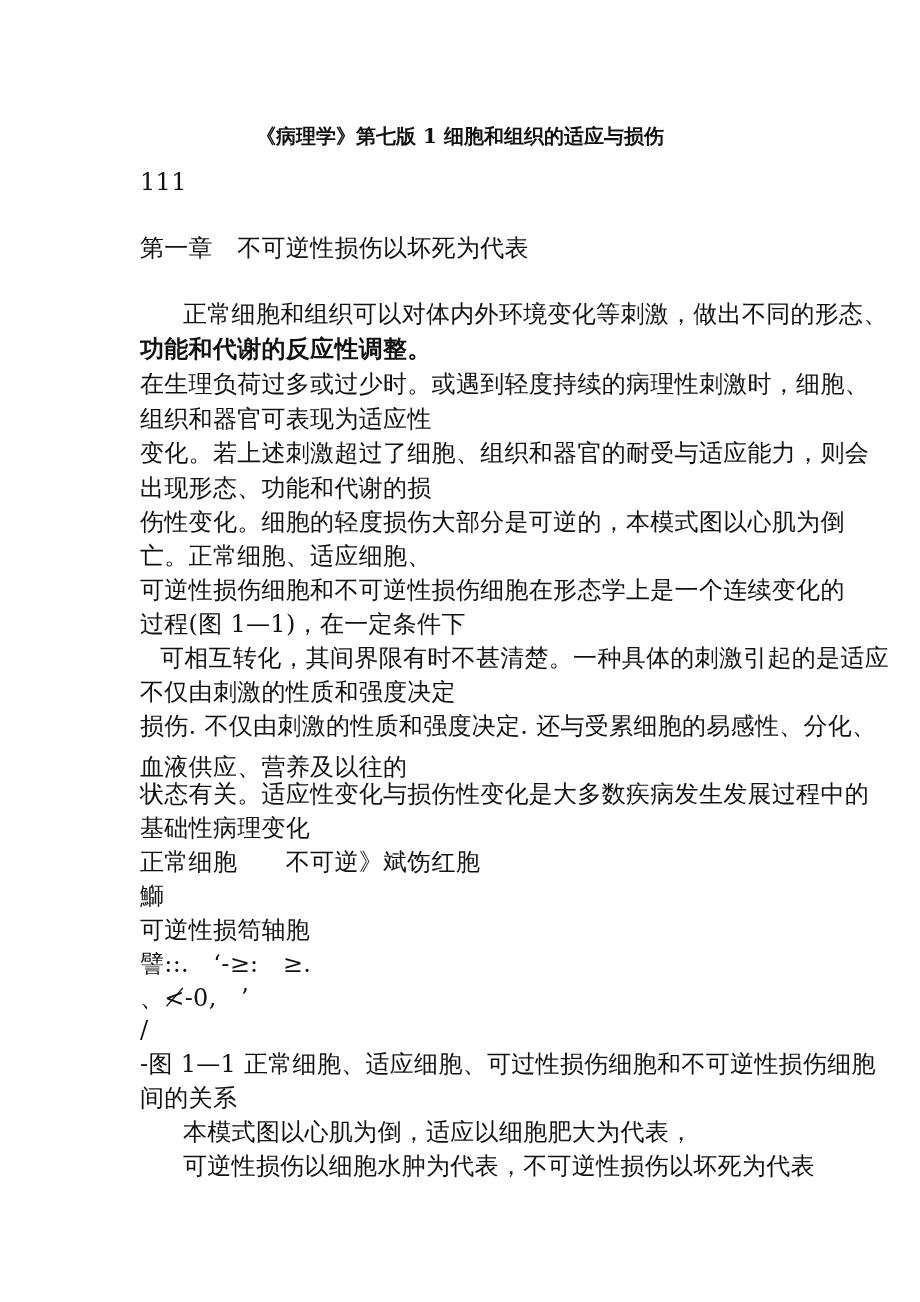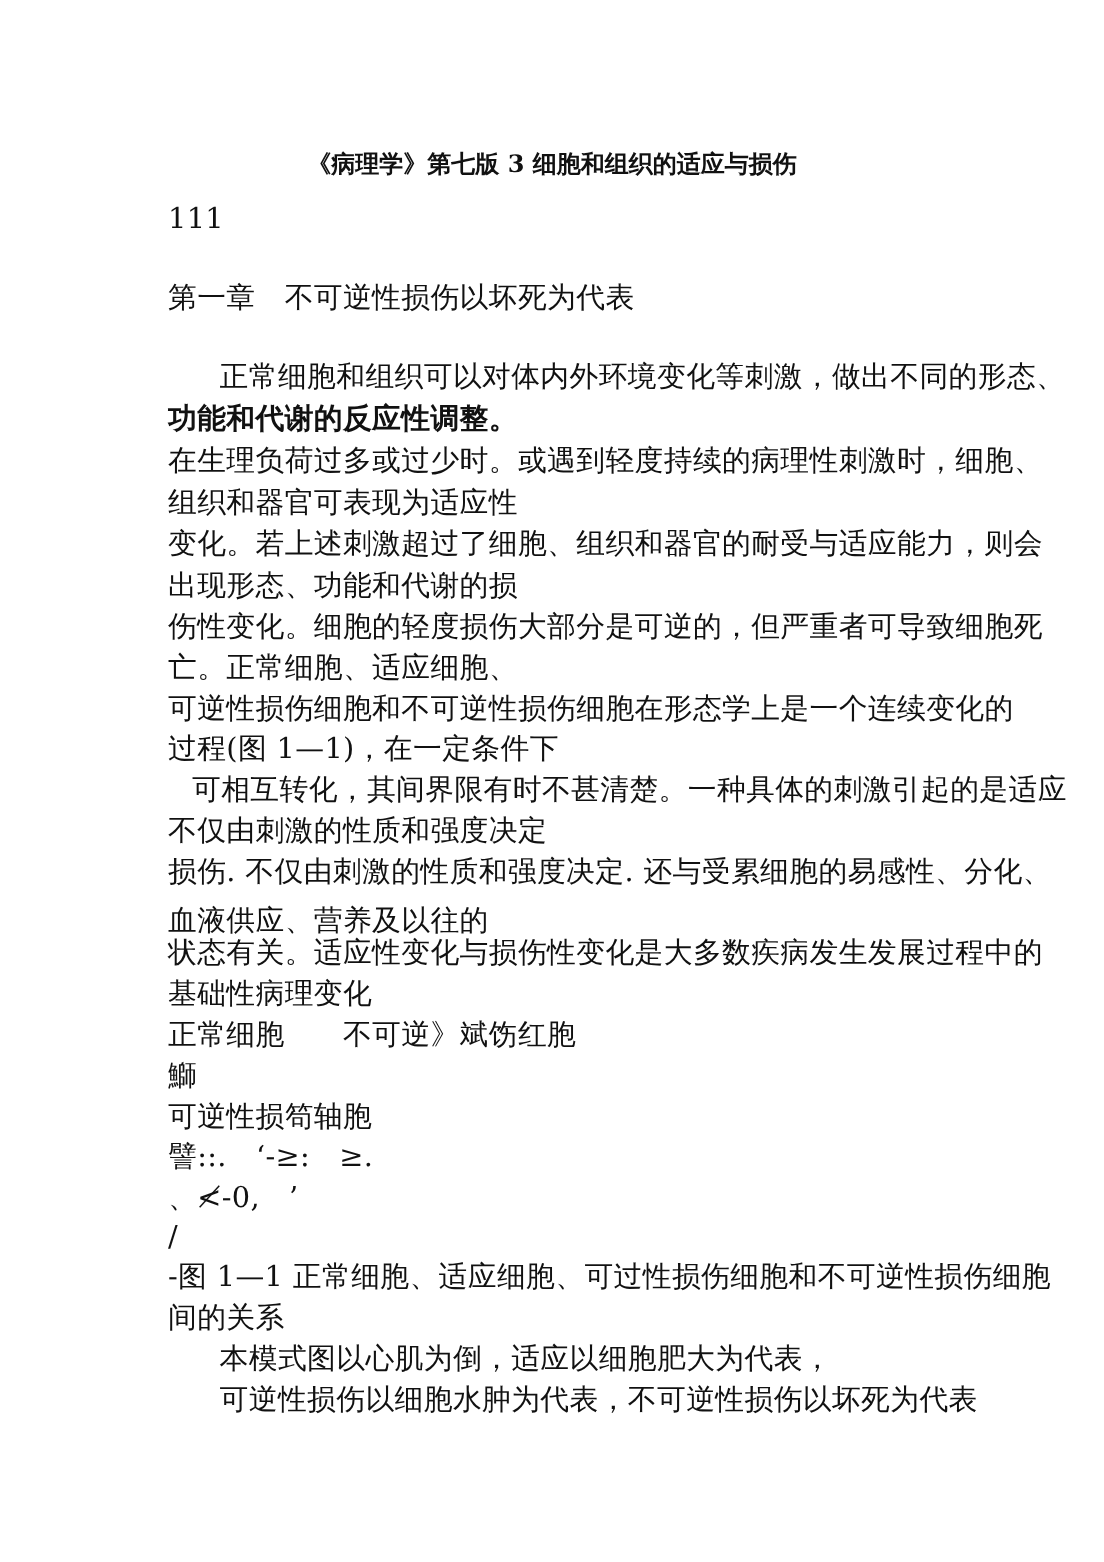--- a/index.html
+++ b/index.html
@@ -15,31 +15,31 @@
   .title {
     position: absolute; left: 0; width: 920px; top: 123px;
     text-align: center; font-weight: bold; font-size: 20px; line-height: 26px;
   }
   .indent { left: 183px; }
 </style>
 </head>
 <body>
 
 <div>
-  <div class="title">《病理学》第七版 3 细胞和组织的适应与损伤</div>
+  <div class="title">《病理学》第七版 1 细胞和组织的适应与损伤</div>
   <div class="line" style="top:169px;">111</div>
   <div class="line" style="top:235px;">第一章　不可逆性损伤以坏死为代表</div>
 
   <div class="line indent" style="top:301px;">正常细胞和组织可以对体内外环境变化等刺激，做出不同的形态、</div>
   <div class="line" style="top:336px;font-weight:bold;">功能和代谢的反应性调整。</div>
   <div class="line" style="top:371px;">在生理负荷过多或过少时。或遇到轻度持续的病理性刺激时，细胞、</div>
   <div class="line" style="top:406px;">组织和器官可表现为适应性</div>
   <div class="line" style="top:440px;">变化。若上述刺激超过了细胞、组织和器官的耐受与适应能力，则会</div>
   <div class="line" style="top:475px;">出现形态、功能和代谢的损</div>
-  <div class="line" style="top:509px;">伤性变化。细胞的轻度损伤大部分是可逆的，但严重者可导致细胞死</div>
+  <div class="line" style="top:509px;">伤性变化。细胞的轻度损伤大部分是可逆的，本模式图以心肌为倒</div>
   <div class="line" style="top:543px;">亡。正常细胞、适应细胞、</div>
   <div class="line" style="top:577px;">可逆性损伤细胞和不可逆性损伤细胞在形态学上是一个连续变化的</div>
   <div class="line" style="top:611px;">过程(图 1—1)，在一定条件下</div>
   <div class="line" style="top:645px;margin-left:20px;">可相互转化，其间界限有时不甚清楚。一种具体的刺激引起的是适应</div>
   <div class="line" style="top:679px;">不仅由刺激的性质和强度决定</div>
   <div class="line" style="top:713px;">损伤. 不仅由刺激的性质和强度决定. 还与受累细胞的易感性、分化、</div>
   <div class="line" style="top:710px;margin-top:44px;">血液供应、营养及以往的</div>
   <div class="line" style="top:781px;">状态有关。适应性变化与损伤性变化是大多数疾病发生发展过程中的</div>
   <div class="line" style="top:815px;">基础性病理变化</div>
   <div class="line" style="top:849px;">正常细胞　　不可逆》斌饬红胞</div>

